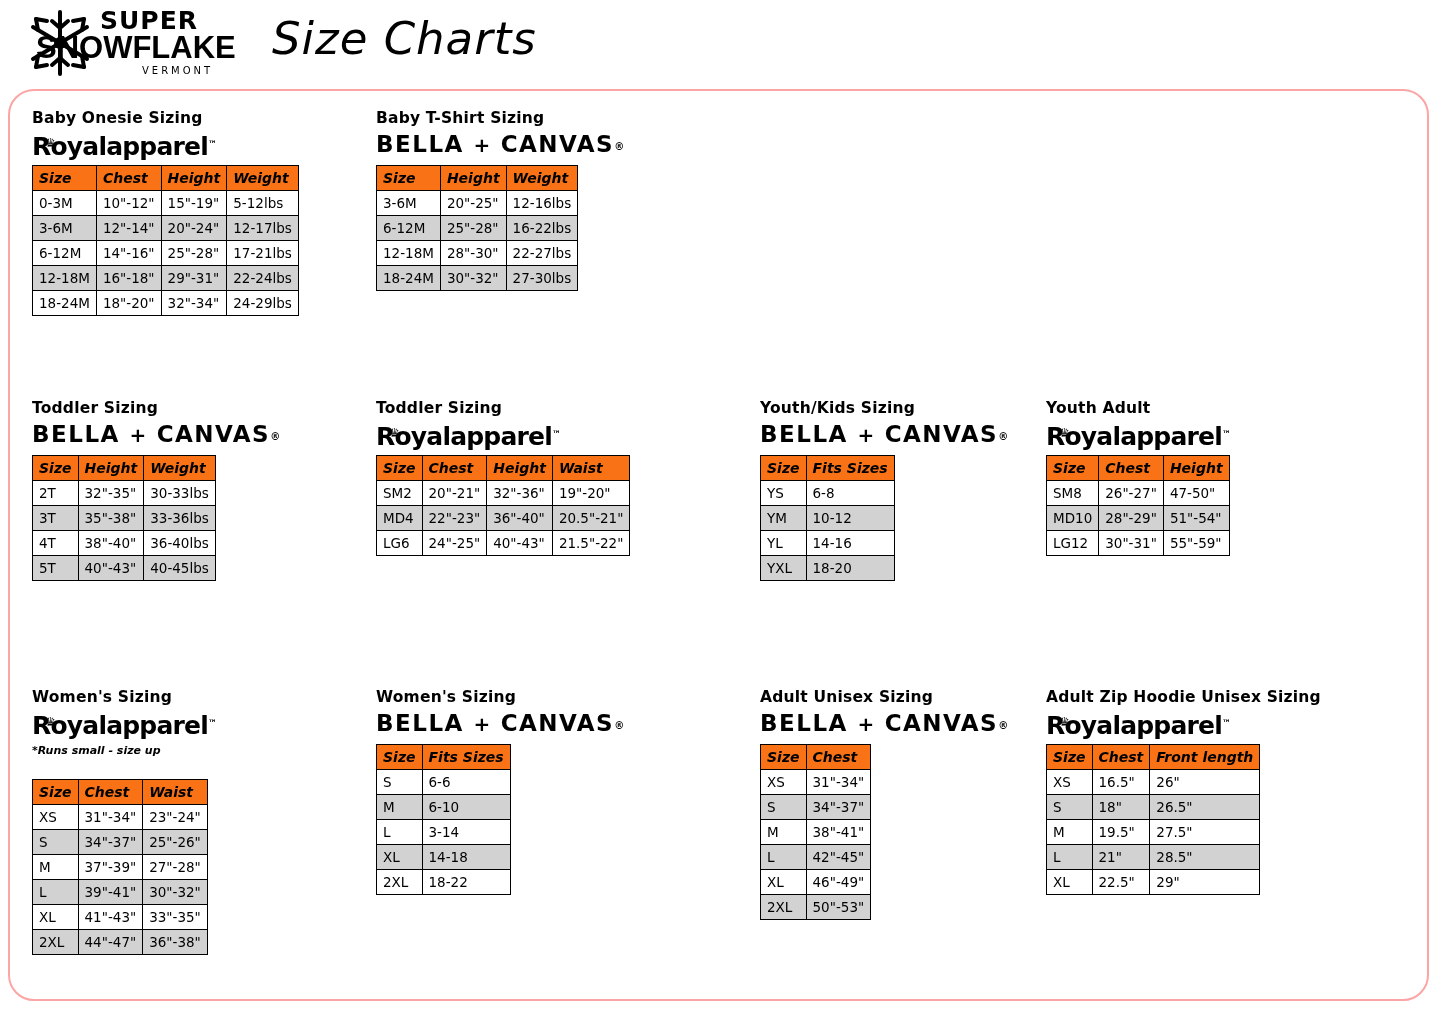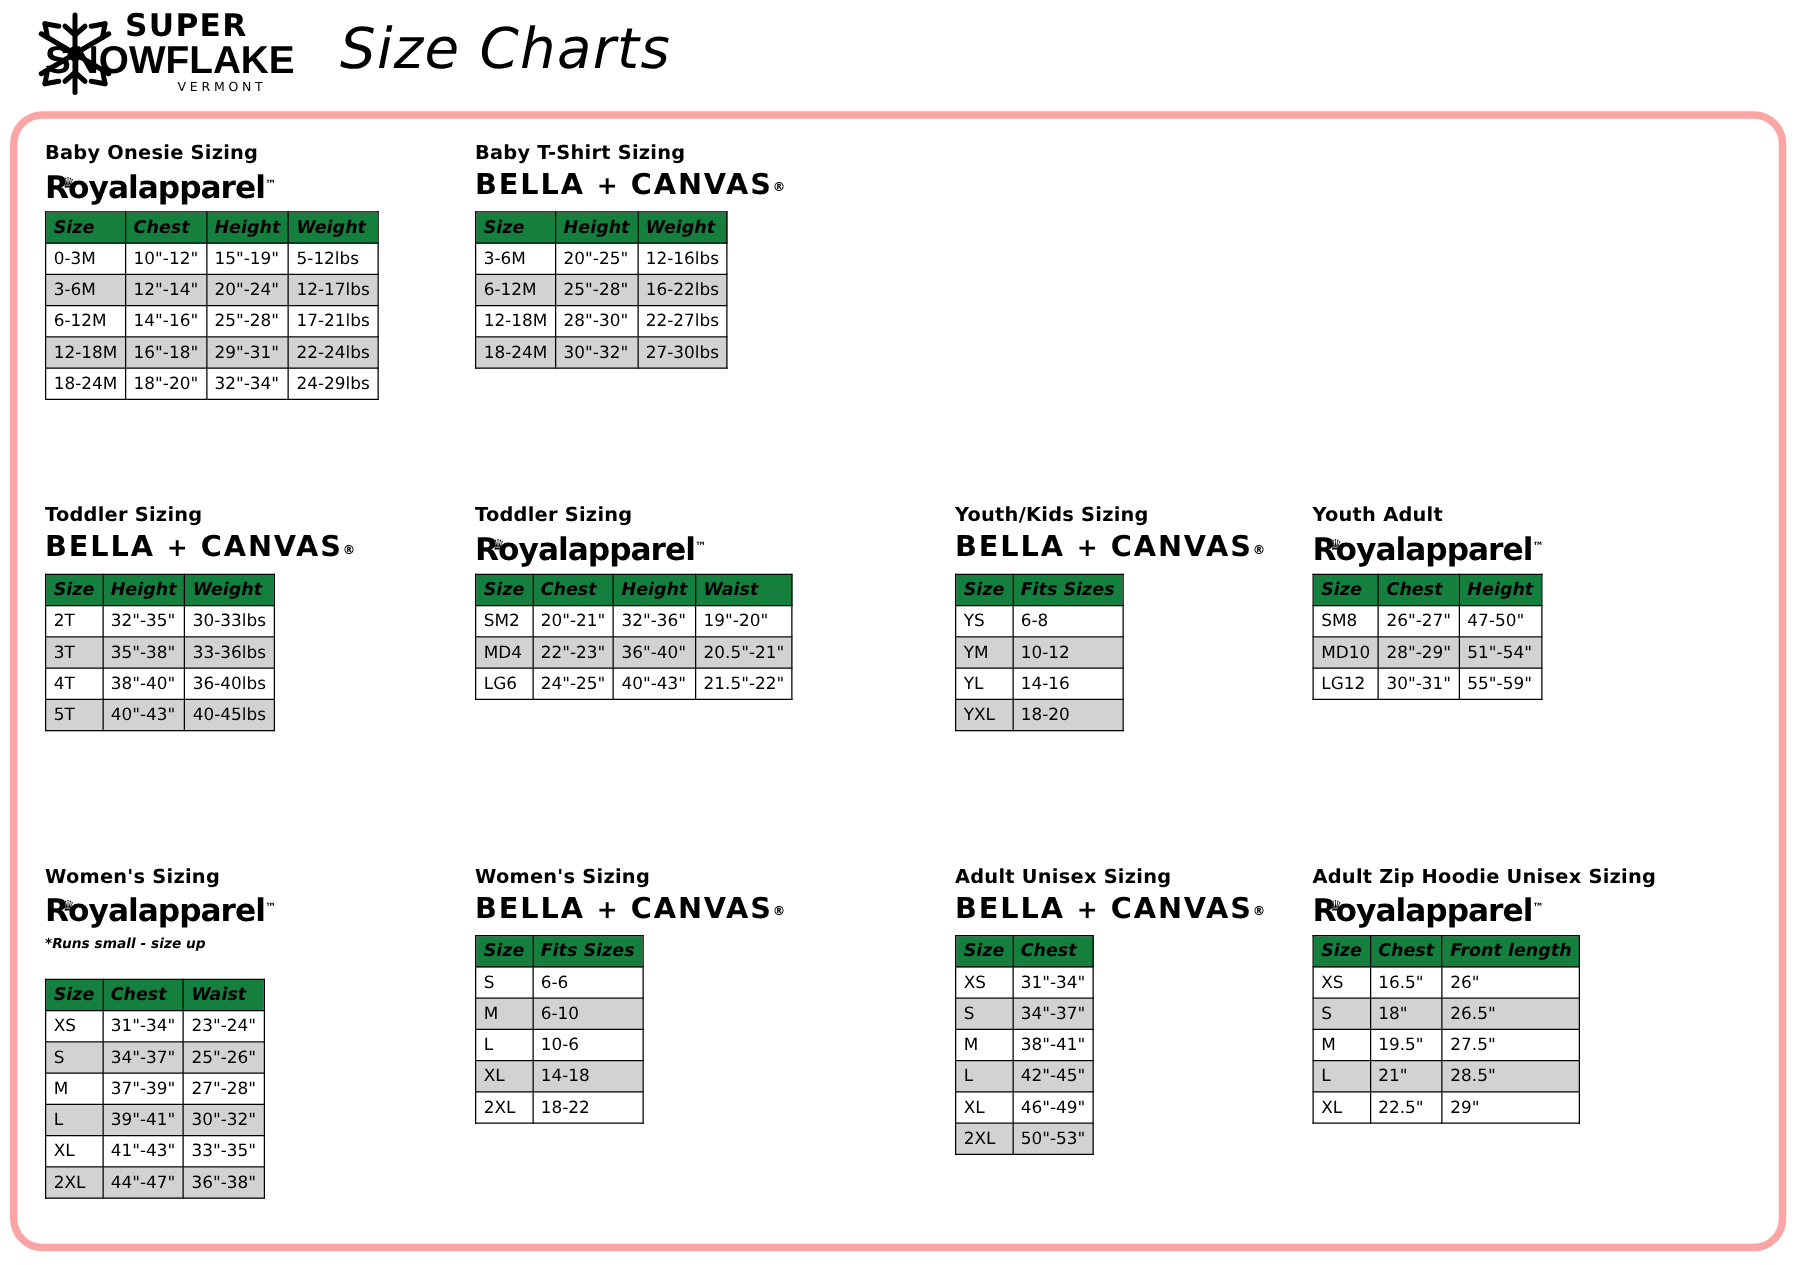--- a/index.html
+++ b/index.html
@@ -79,21 +79,21 @@
     letter-spacing: 1px;
   }
 
   
   .frame {
     position: absolute;
     left: 8px;
     top: 89px;
     width: 1421px;
     height: 912px;
-    border: 6px solid #fca5a5;
+    border: 2px solid #fca5a5;
     border-radius: 26px;
     box-sizing: border-box;
   }
 
   
   .block {
     position: absolute;
   }
   .block-title {
     font-family: "DejaVu Sans", sans-serif;
@@ -159,21 +159,21 @@
   }
   table.sz th, table.sz td {
     border: 1.5px solid #000;
     padding: 4px 6px 4px 6px;
     text-align: left;
     white-space: nowrap;
     height: 22px;
     box-sizing: border-box;
   }
   table.sz th {
-    background: #15803d;
+    background: #f97316;
     font-weight: bold;
     font-style: italic;
     font-size: 14px;
   }
   table.sz tbody tr:nth-child(even) td {
     background: #d2d2d2;
   }
   table.sz tbody tr:nth-child(odd) td {
     background: #ffffff;
   }
@@ -482,21 +482,21 @@
             <tr>
               <td>S</td>
               <td>6-6</td>
             </tr>
             <tr>
               <td>M</td>
               <td>6-10</td>
             </tr>
             <tr>
               <td>L</td>
-              <td>10-6</td>
+              <td>3-14</td>
             </tr>
             <tr>
               <td>XL</td>
               <td>14-18</td>
             </tr>
             <tr>
               <td>2XL</td>
               <td>18-22</td>
             </tr>
           </tbody>

